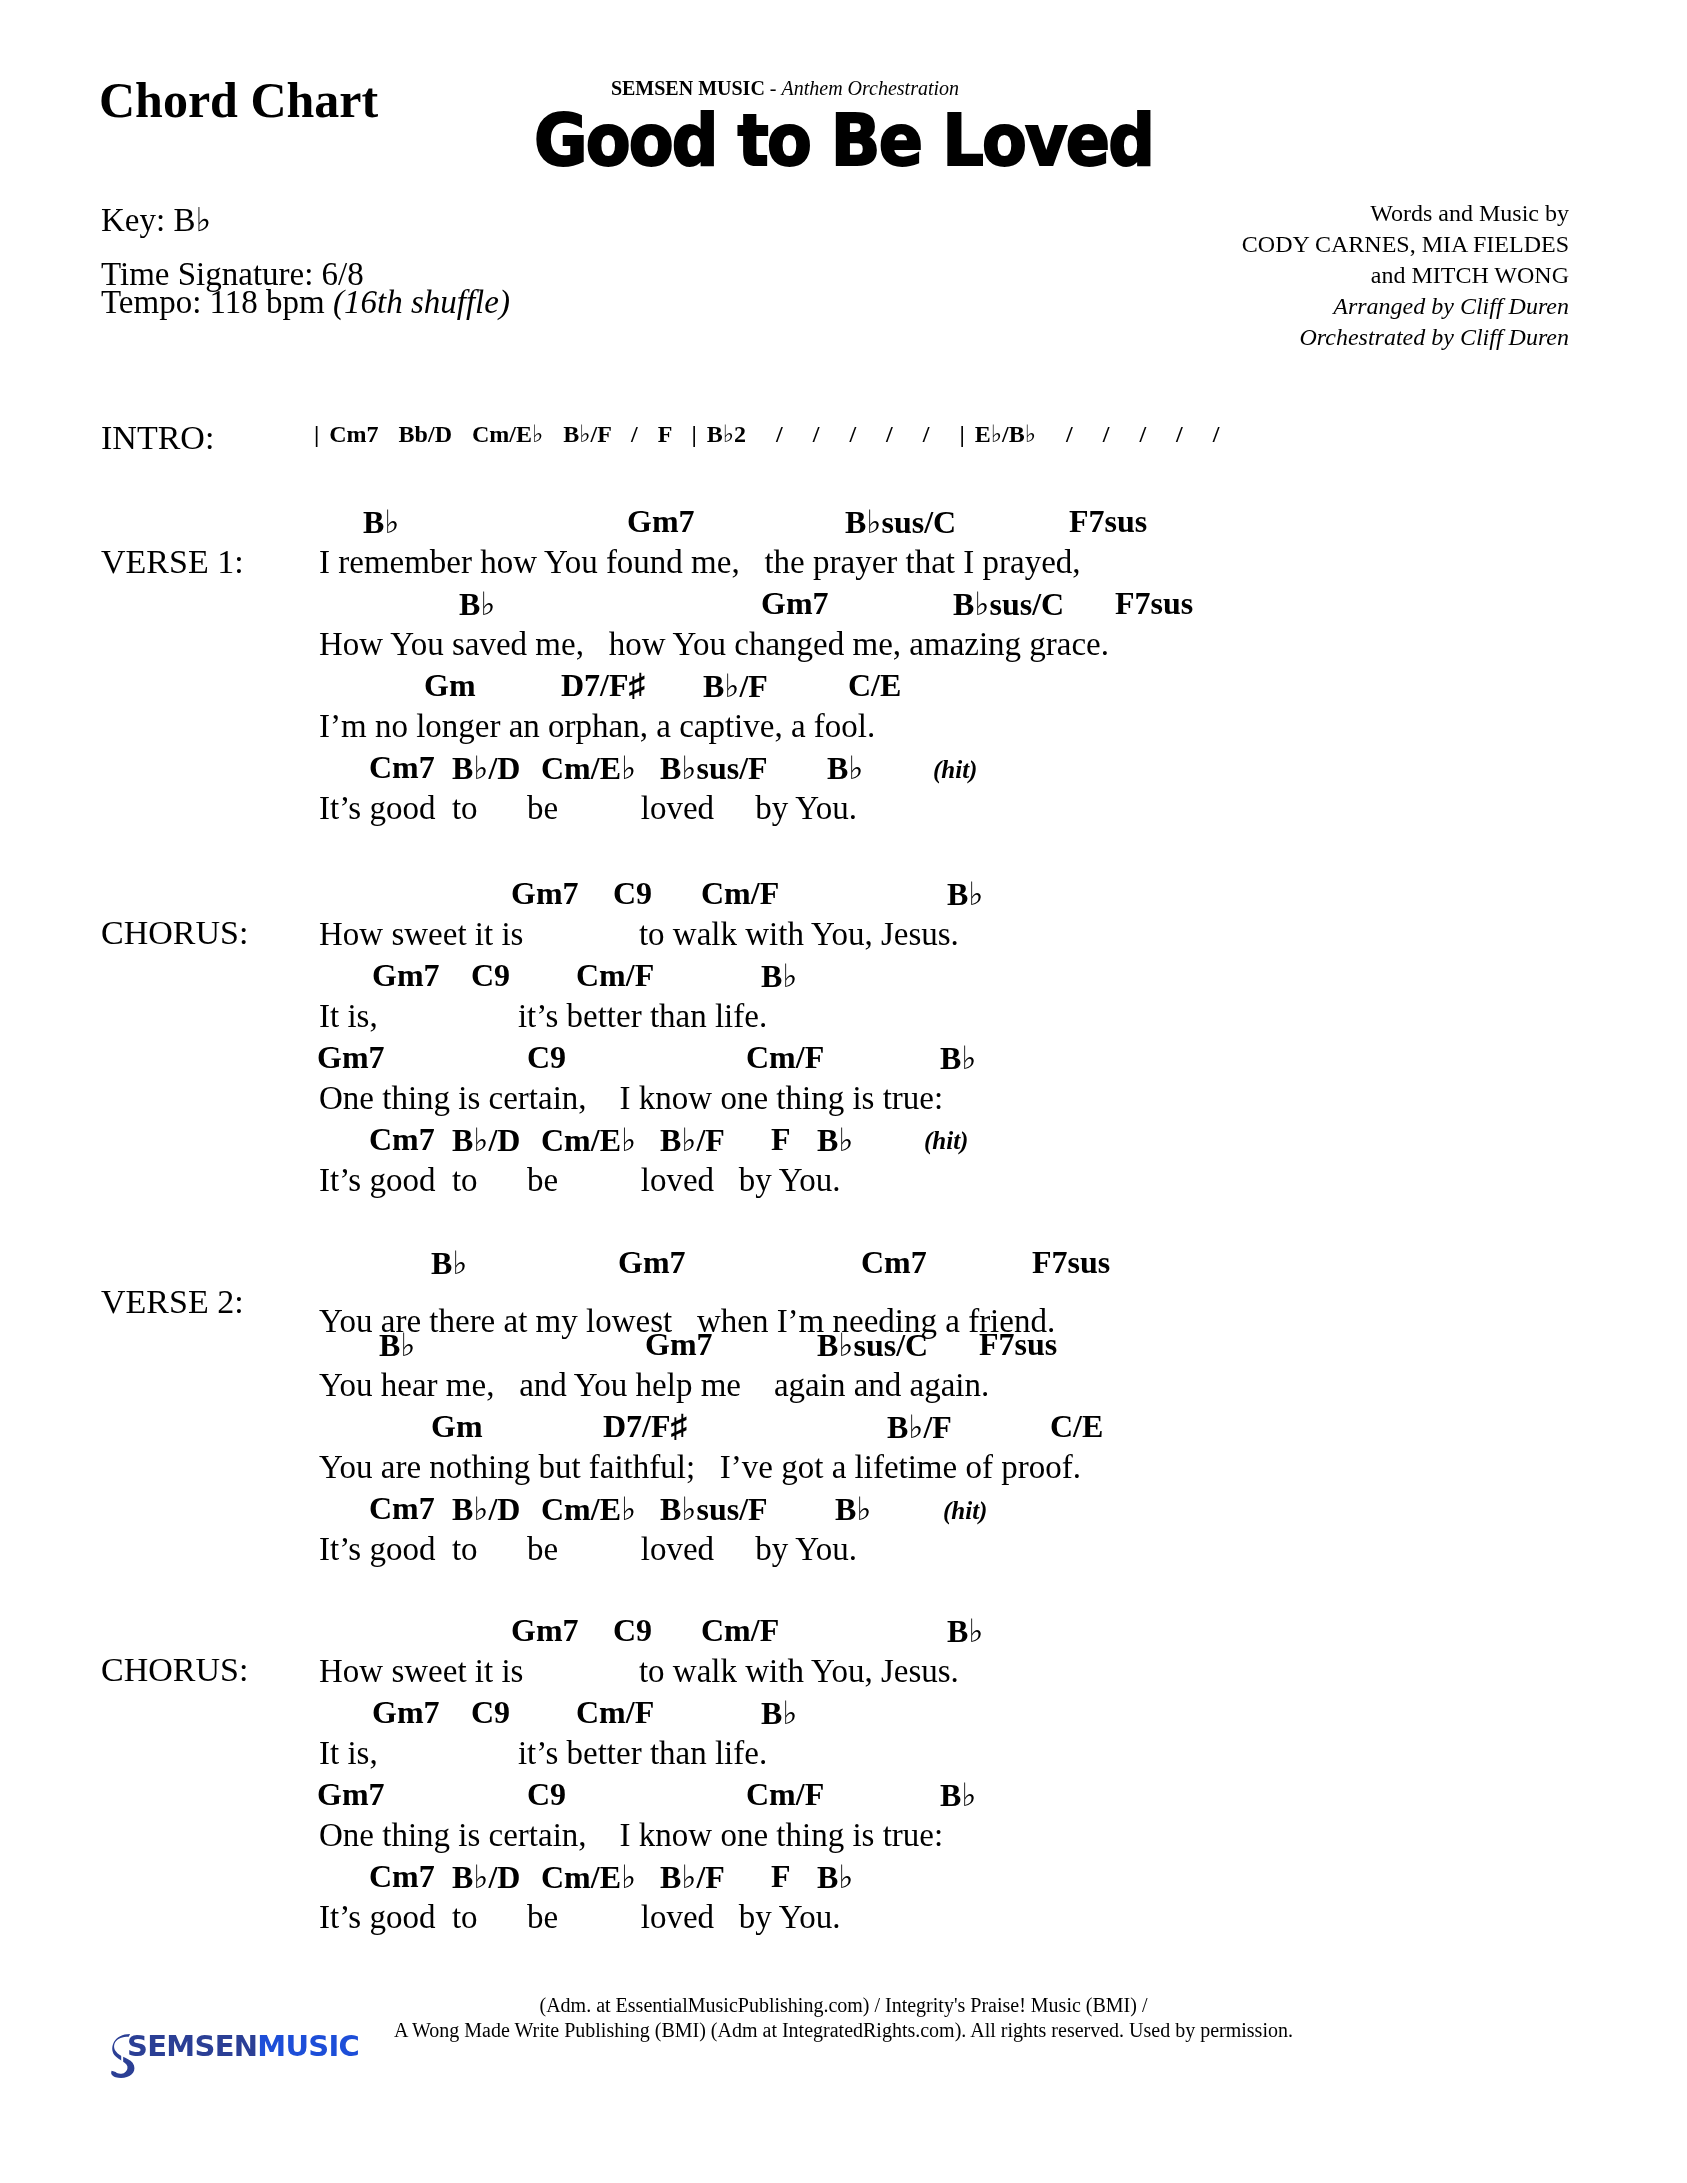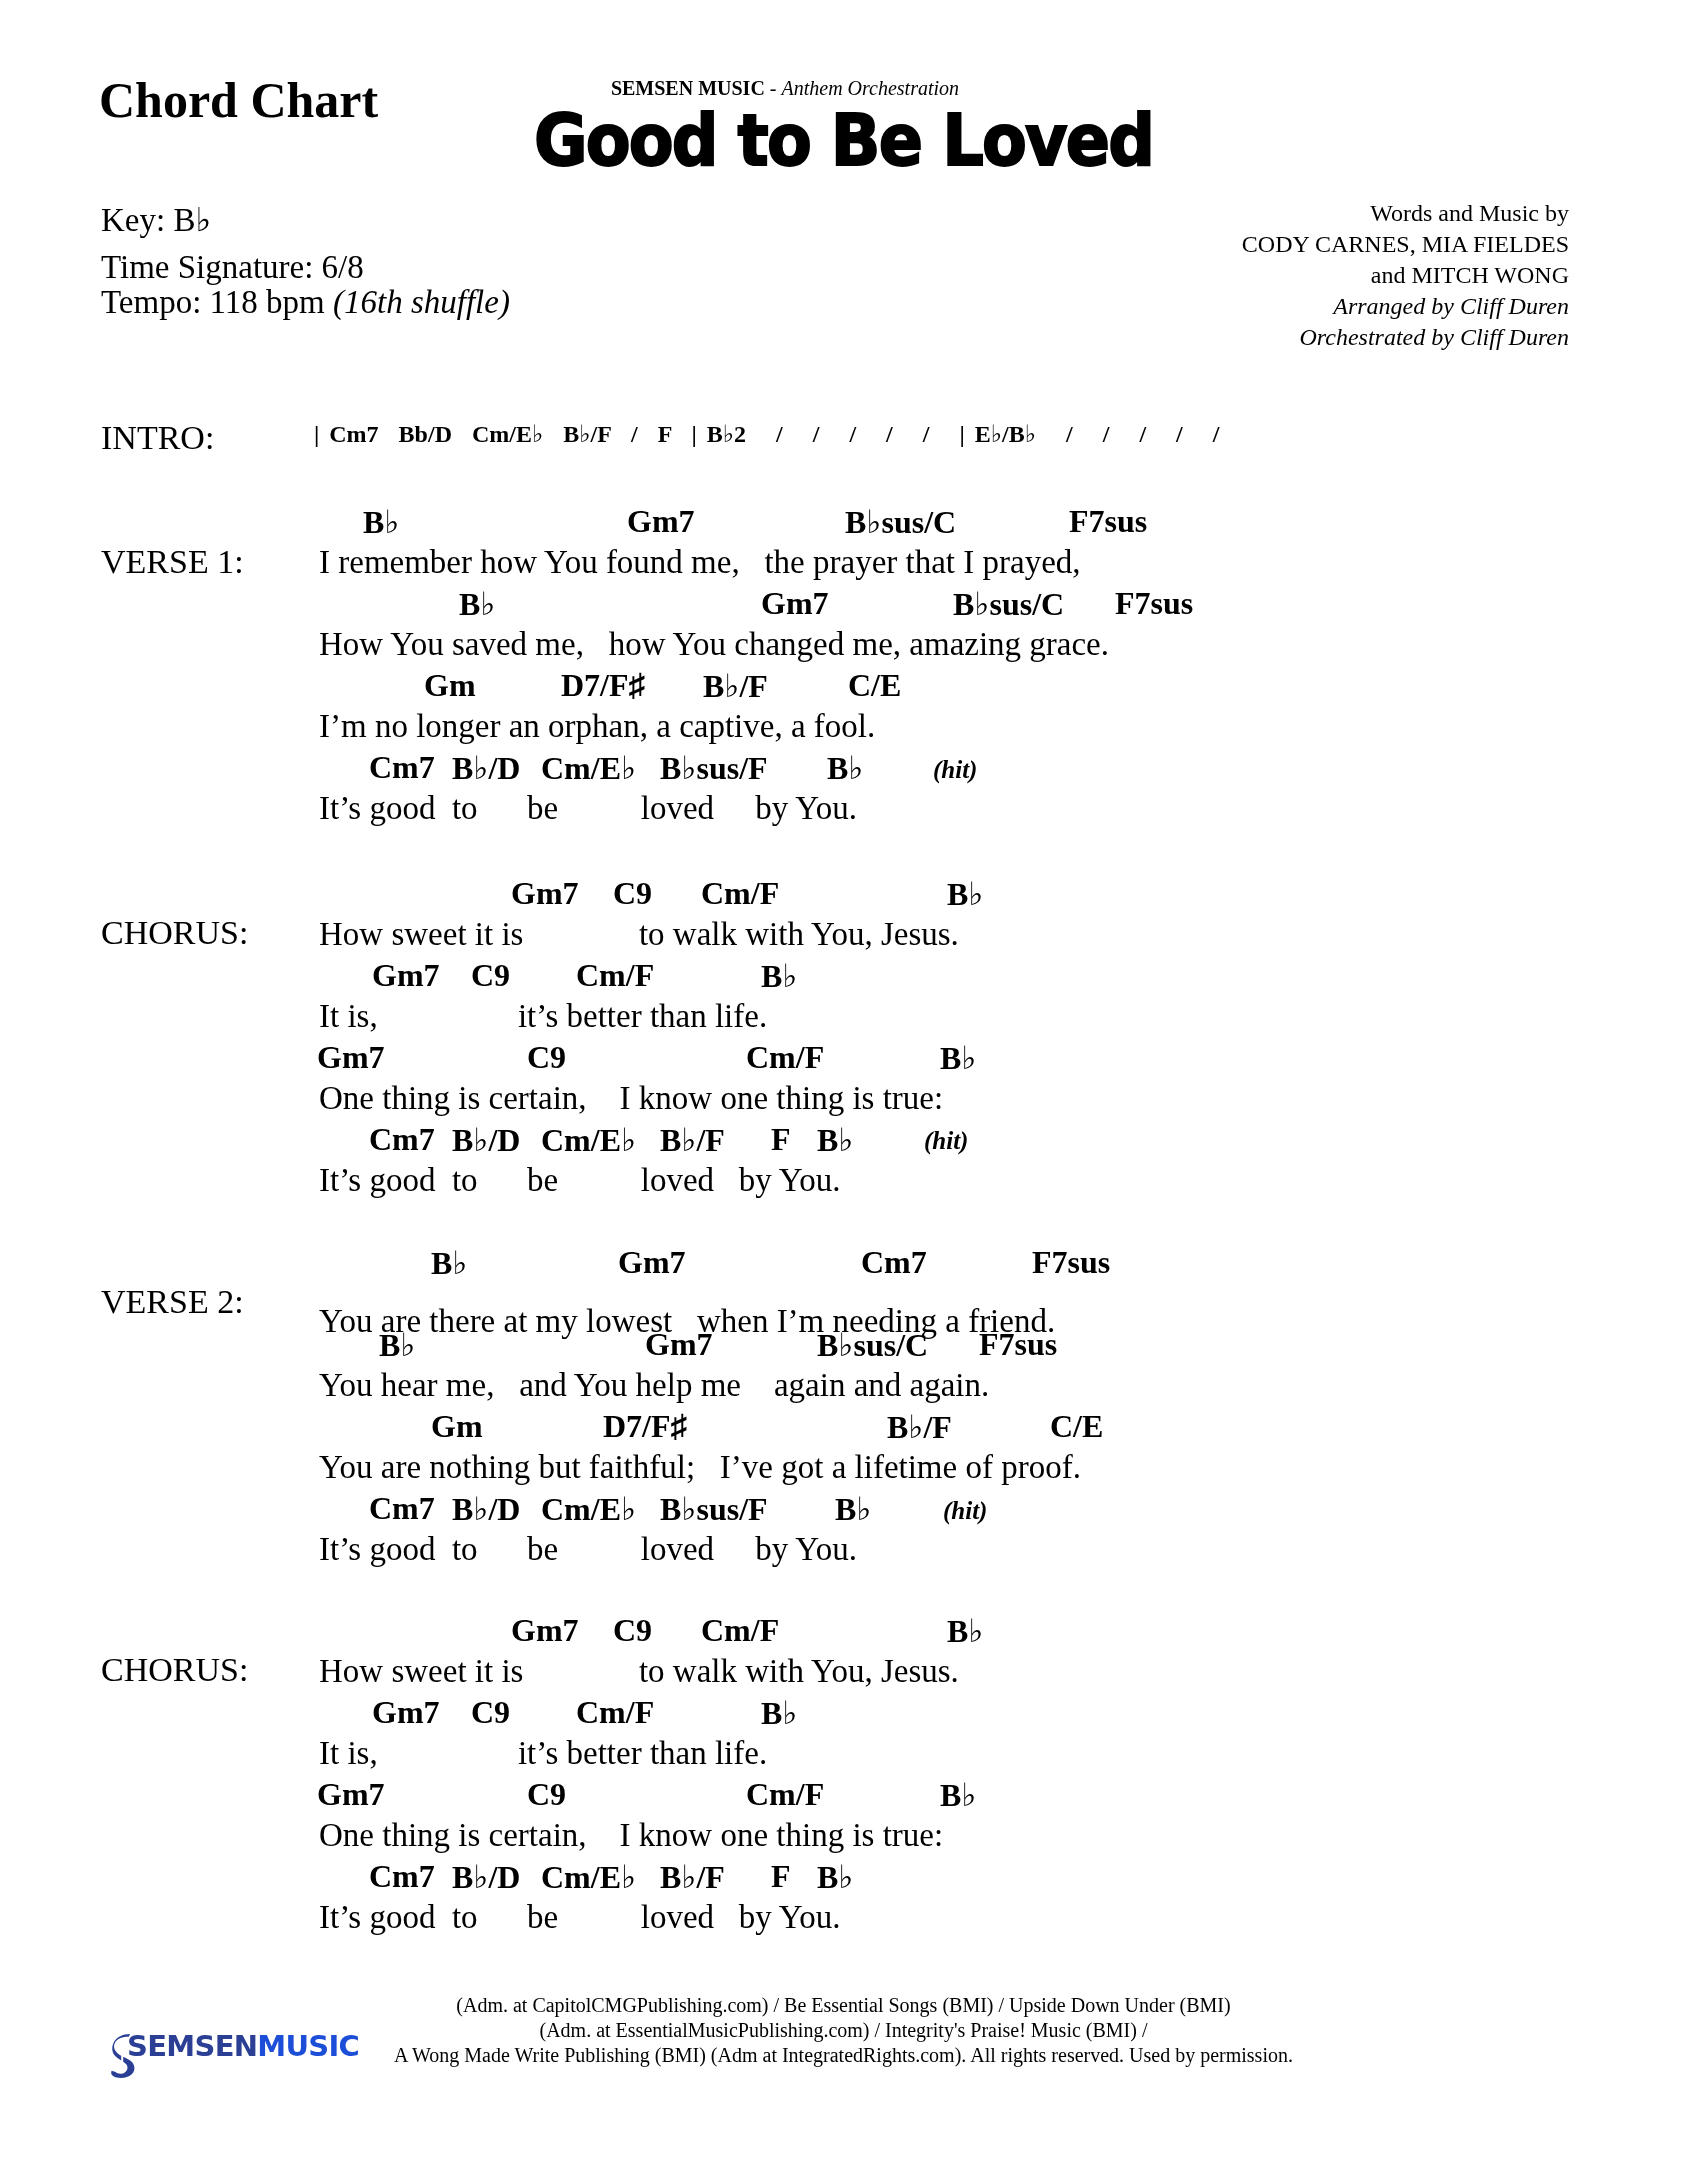--- a/index.html
+++ b/index.html
@@ -32,21 +32,21 @@
   .logo-text2 { font-family: "DejaVu Sans", "Liberation Sans", sans-serif; font-weight: bold; font-size: 29px; color: #1d4ed8; letter-spacing: -0.7px; }
 </style>
 </head>
 <body>
 
 <div class="abs doc-type">Chord Chart</div>
 <div class="abs subtitle"><span class="pub">SEMSEN MUSIC</span><span> - </span><span class="series">Anthem Orchestration</span></div>
 <div class="abs song-title">Good to Be Loved</div>
 
 <div class="abs meta" style="top:200px;">Key: B♭</div>
-<div class="abs meta" style="top:247px;">Time Signature: 6/8</div>
+<div class="abs meta" style="top:254px;">Time Signature: 6/8</div>
 <div class="abs meta" style="top:282px;"><span>Tempo: 118 bpm </span><span class="em">(16th shuffle)</span></div>
 
 <div class="abs credits">
   <div>Words and Music by</div>
   <div>CODY CARNES, MIA FIELDES</div>
   <div>and MITCH WONG</div>
   <div class="it">Arranged by Cliff Duren</div>
   <div class="it">Orchestrated by Cliff Duren</div>
 </div>
 
@@ -153,17 +153,16 @@
   <div class="logo-mark">
     <svg width="29" height="46" viewBox="0 0 44 70">
       <path d="M30 4 C10 4 4 16 10 26 C16 36 34 36 38 48 C42 62 26 70 10 66 C4 64 2 60 4 56 L10 58 C14 62 26 62 28 52 C30 44 14 40 8 32 C0 20 8 0 32 0 Z" fill="#2b3f95"></path>
       <path d="M20 14 L20 44" stroke="#ffffff" stroke-width="3"></path>
       <path d="M20 14 L28 20" stroke="#ffffff" stroke-width="3"></path>
     </svg>
   </div>
   <span class="logo-text1">SEMSEN</span><span class="logo-text2">MUSIC</span>
 </div>
 <div class="abs footer-text">
-  <div>(Adm. at CapitolCMGPublishing.com) / Be Essential Songs (BMI) / Upside Down Under (BMI)</div>
   <div>(Adm. at EssentialMusicPublishing.com) / Integrity's Praise! Music (BMI) /</div>
   <div>A Wong Made Write Publishing (BMI) (Adm at IntegratedRights.com). All rights reserved. Used by permission.</div>
 </div>
 
 
 </body></html>

